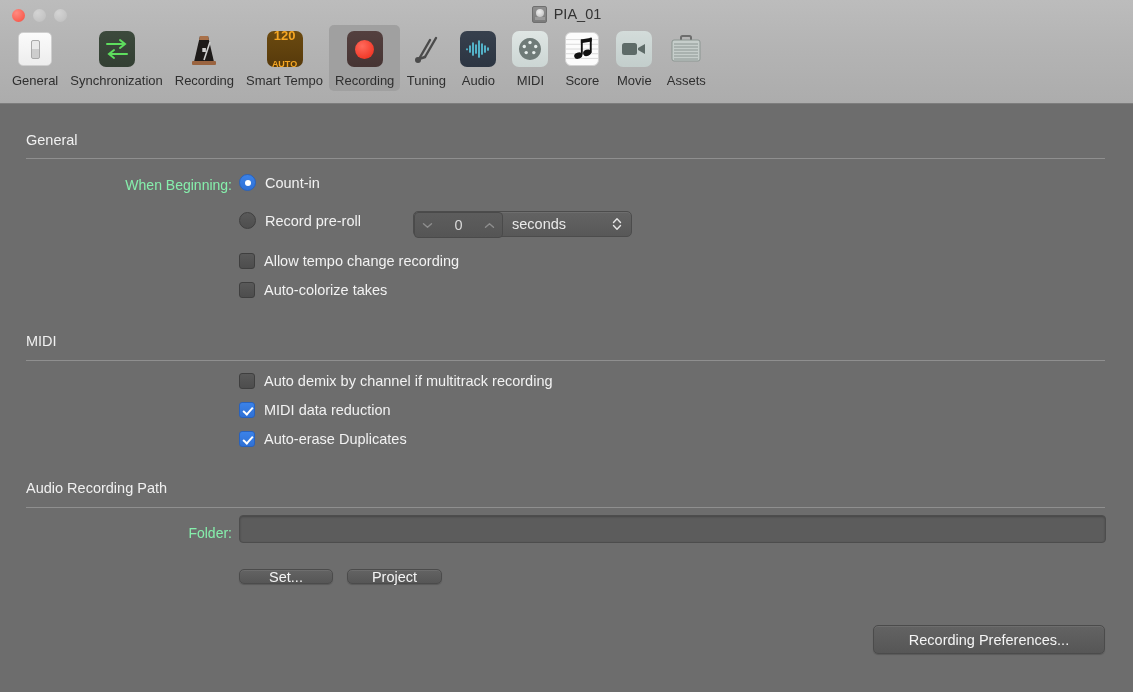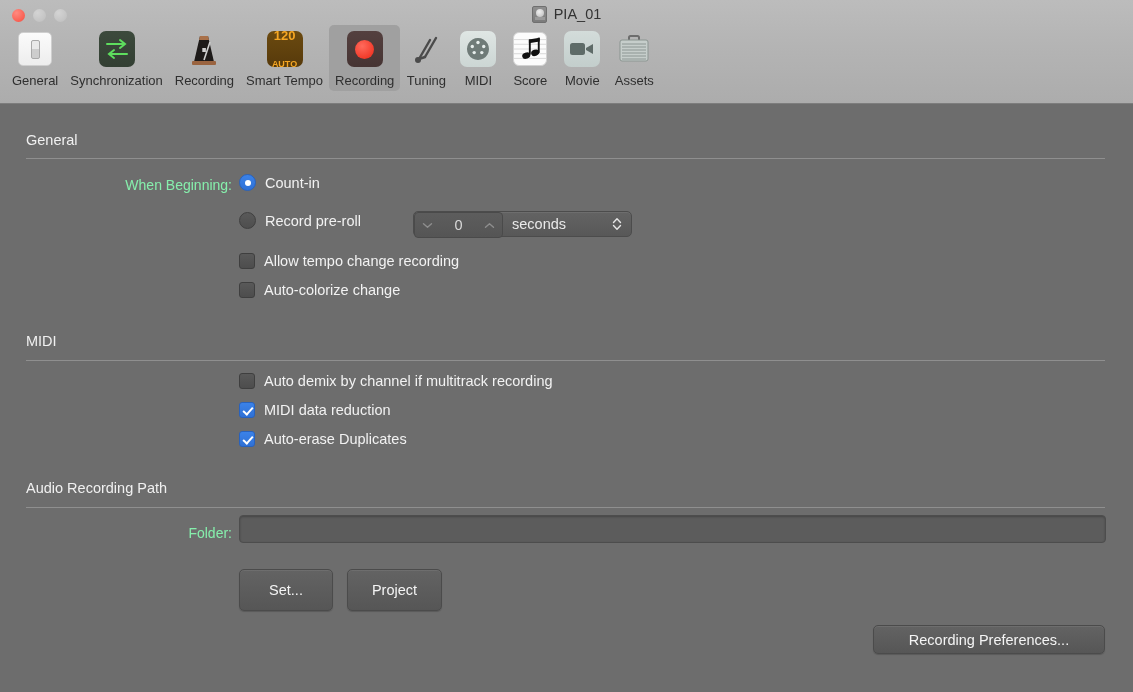--- a/index.html
+++ b/index.html
@@ -341,21 +341,21 @@
     padding: 0 7px;
     display: flex;
     align-items: center;
     font-size: 14px;
     color: #f0f0f0;
   }
 
   
   .button {
     position: absolute;
-    height: 42px;
+    height: 15px;
     border-radius: 5px;
     background: linear-gradient(to bottom, #636363, #565656);
     border: 1px solid #4b4b4b;
     box-shadow: 0 1px 0 rgba(255,255,255,0.07) inset, 0 1px 1px rgba(0,0,0,0.18);
     display: flex;
     align-items: center;
     justify-content: center;
     font-size: 14.5px;
     color: #f4f4f4;
     box-sizing: border-box;
@@ -448,20 +448,39 @@
               <path d="M11 28 L22 9"></path>
               <path d="M17 26 L28 7"></path>
               <path d="M11 28 L17 26"></path>
             </g>
             <circle cx="10" cy="29" r="3" fill="#4b4b4b"></circle>
           </svg>
         </span>
         <span class="tlabel">Tuning</span>
       </div>
 
+      <div class="tab">
+        <span class="ticon">
+          <span class="ic-audio">
+            <svg width="28" height="22" viewBox="0 0 28 22">
+              <g stroke="#5ac8e0" stroke-width="1.7" stroke-linecap="round">
+                <path d="M3 11 v0.5"></path>
+                  <path d="M6 8 v6"></path>
+                  <path d="M9 5 v12"></path>
+                <path d="M12 7 v8"></path>
+                  <path d="M15 3 v16"></path>
+                  <path d="M18 6 v10"></path>
+                <path d="M21 8 v6"></path>
+                  <path d="M24 10 v2"></path>
+              </g>
+            </svg>
+          </span>
+        </span>
+        <span class="tlabel">Audio</span>
+      </div>
 
       <div class="tab">
         <span class="ticon">
           <span class="ic-midi">
             <svg width="28" height="28" viewBox="0 0 28 28">
               <path d="M14 3 a11 11 0 1 1 -0.01 0 Z M9.5 24 a5 5 0 0 1 9 0 Z" fill="#6f7b78"></path>
               <circle cx="14" cy="7.5" r="1.7" fill="#e7eeec"></circle>
               <circle cx="8.3" cy="11.5" r="1.7" fill="#e7eeec"></circle>
               <circle cx="19.7" cy="11.5" r="1.7" fill="#e7eeec"></circle>
               <circle cx="10.2" cy="17.6" r="1.7" fill="#e7eeec"></circle>
@@ -576,21 +595,21 @@
 
     <div class="unit-label" style="top:112px; left:512px;">seconds</div>
 
     <div class="check-row" style="top:149px; left:239px;">
       <span class="checkbox"></span>
       <span class="ctl-label">Allow tempo change recording</span>
     </div>
 
     <div class="check-row" style="top:178px; left:239px;">
       <span class="checkbox"></span>
-      <span class="ctl-label">Auto-colorize change</span>
+      <span class="ctl-label">Auto-colorize takes</span>
     </div>
 
     <div class="section-title" style="top:229px;">MIDI</div>
     <div class="divider" style="top:256px;"></div>
 
     <div class="check-row" style="top:269px; left:239px;">
       <span class="checkbox"></span>
       <span class="ctl-label">Auto demix by channel if multitrack recording</span>
     </div>
 

